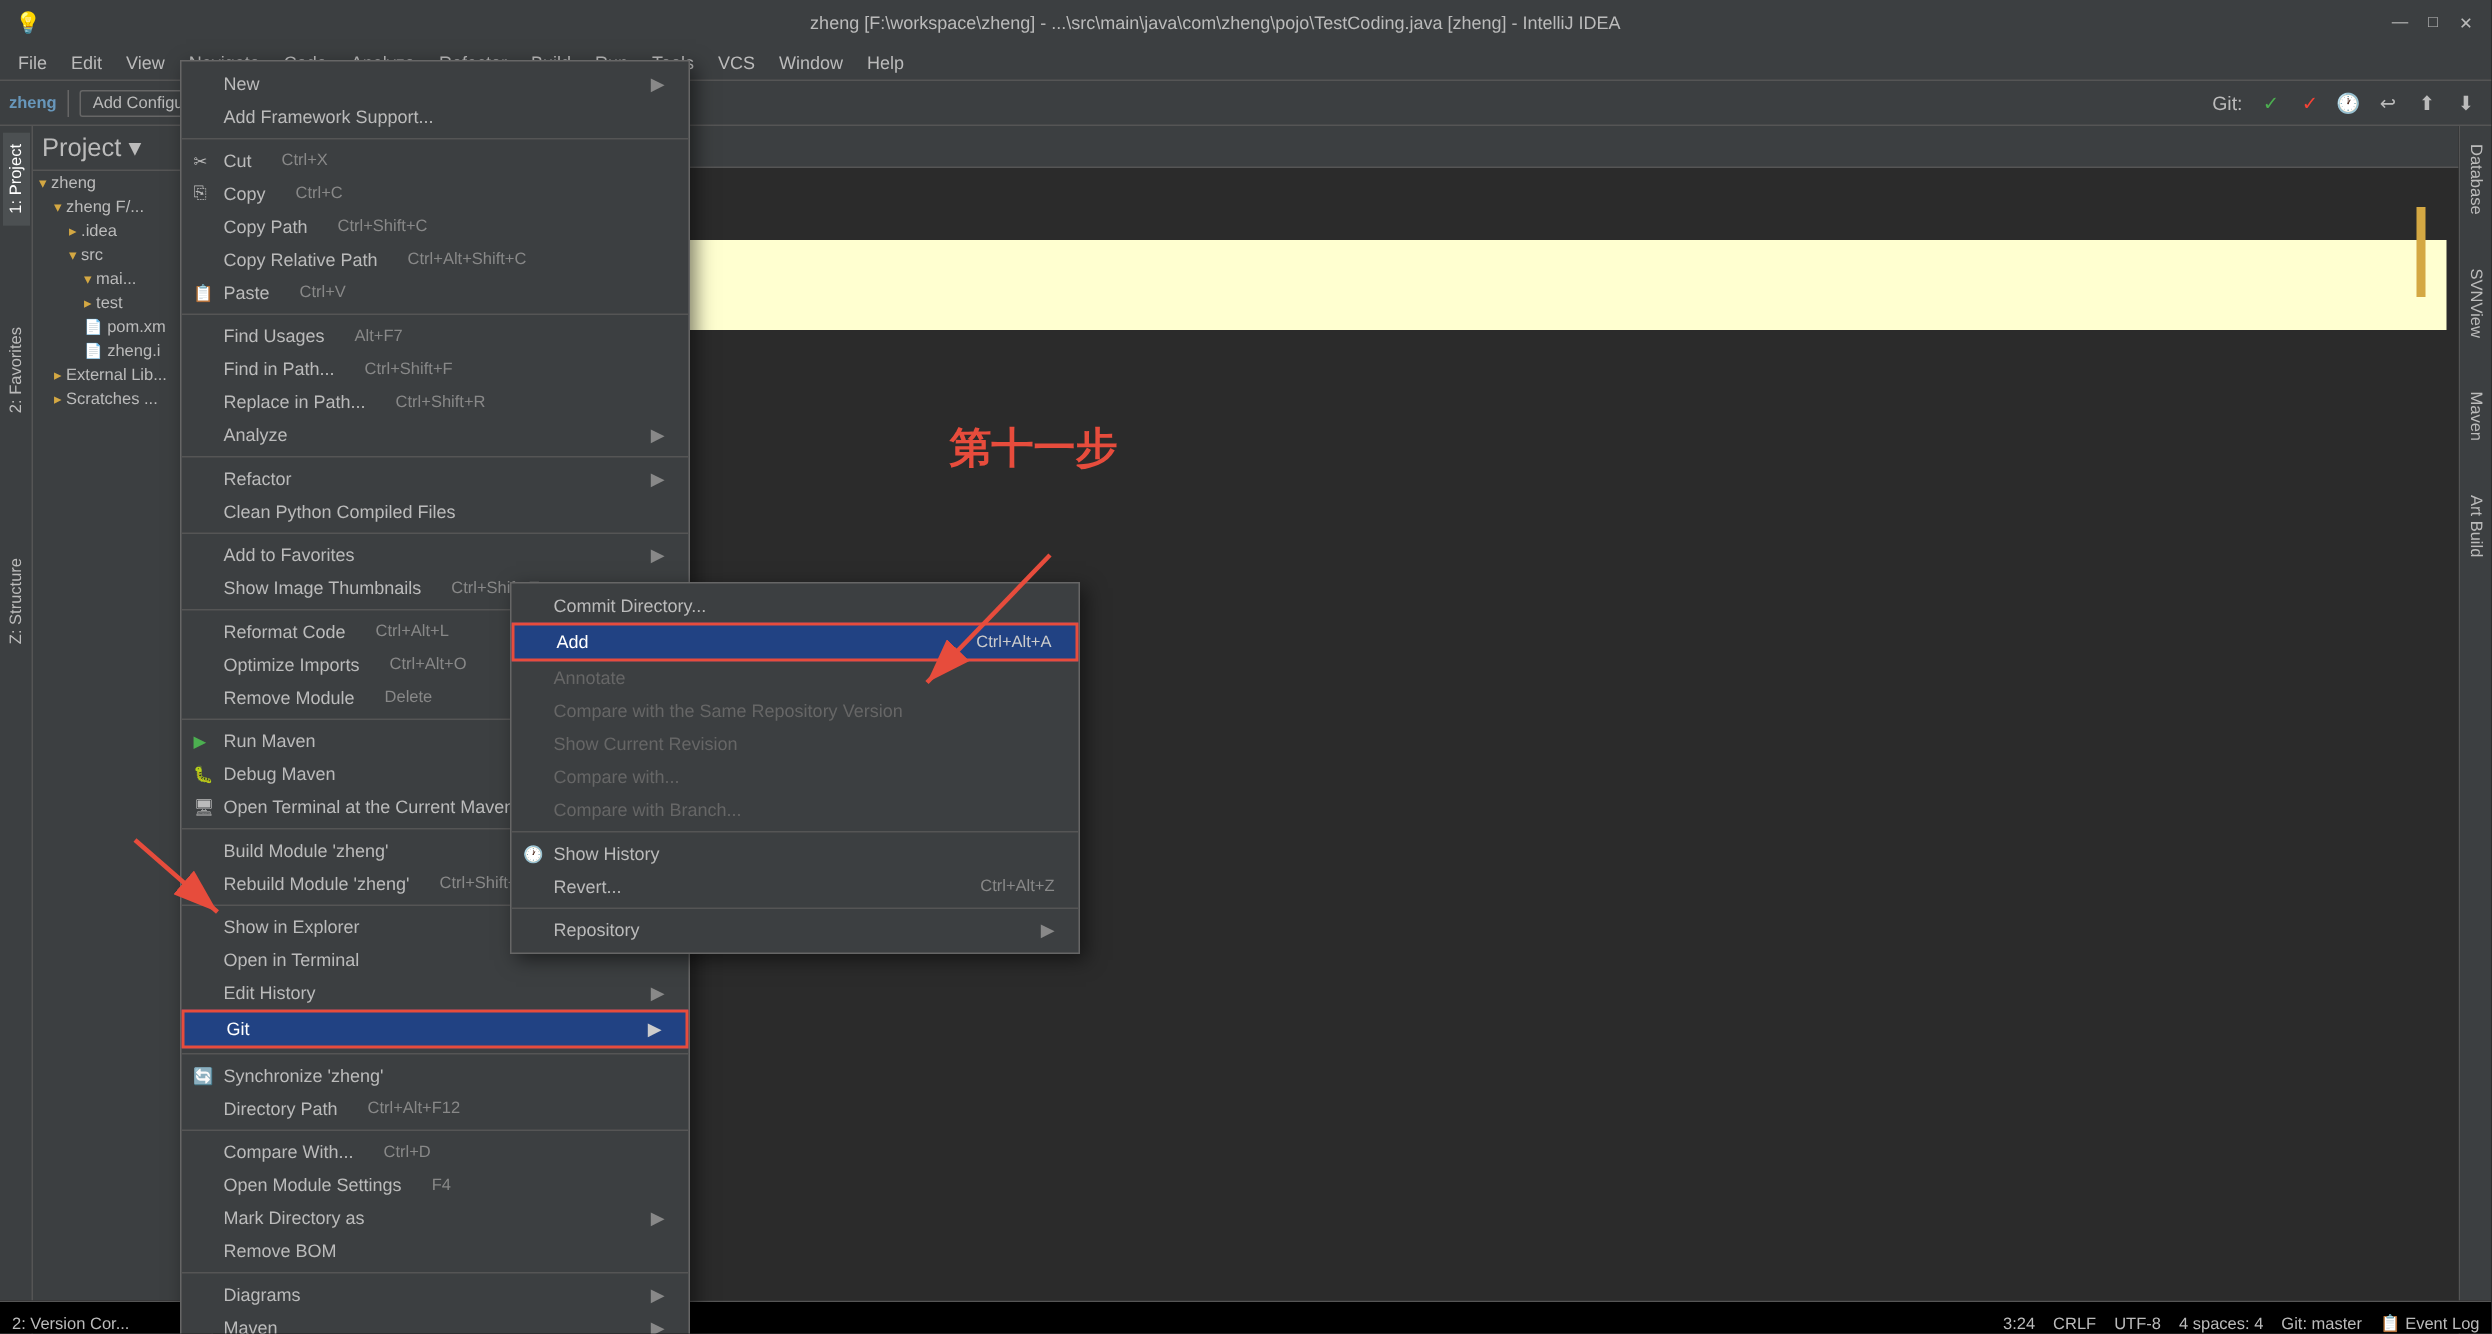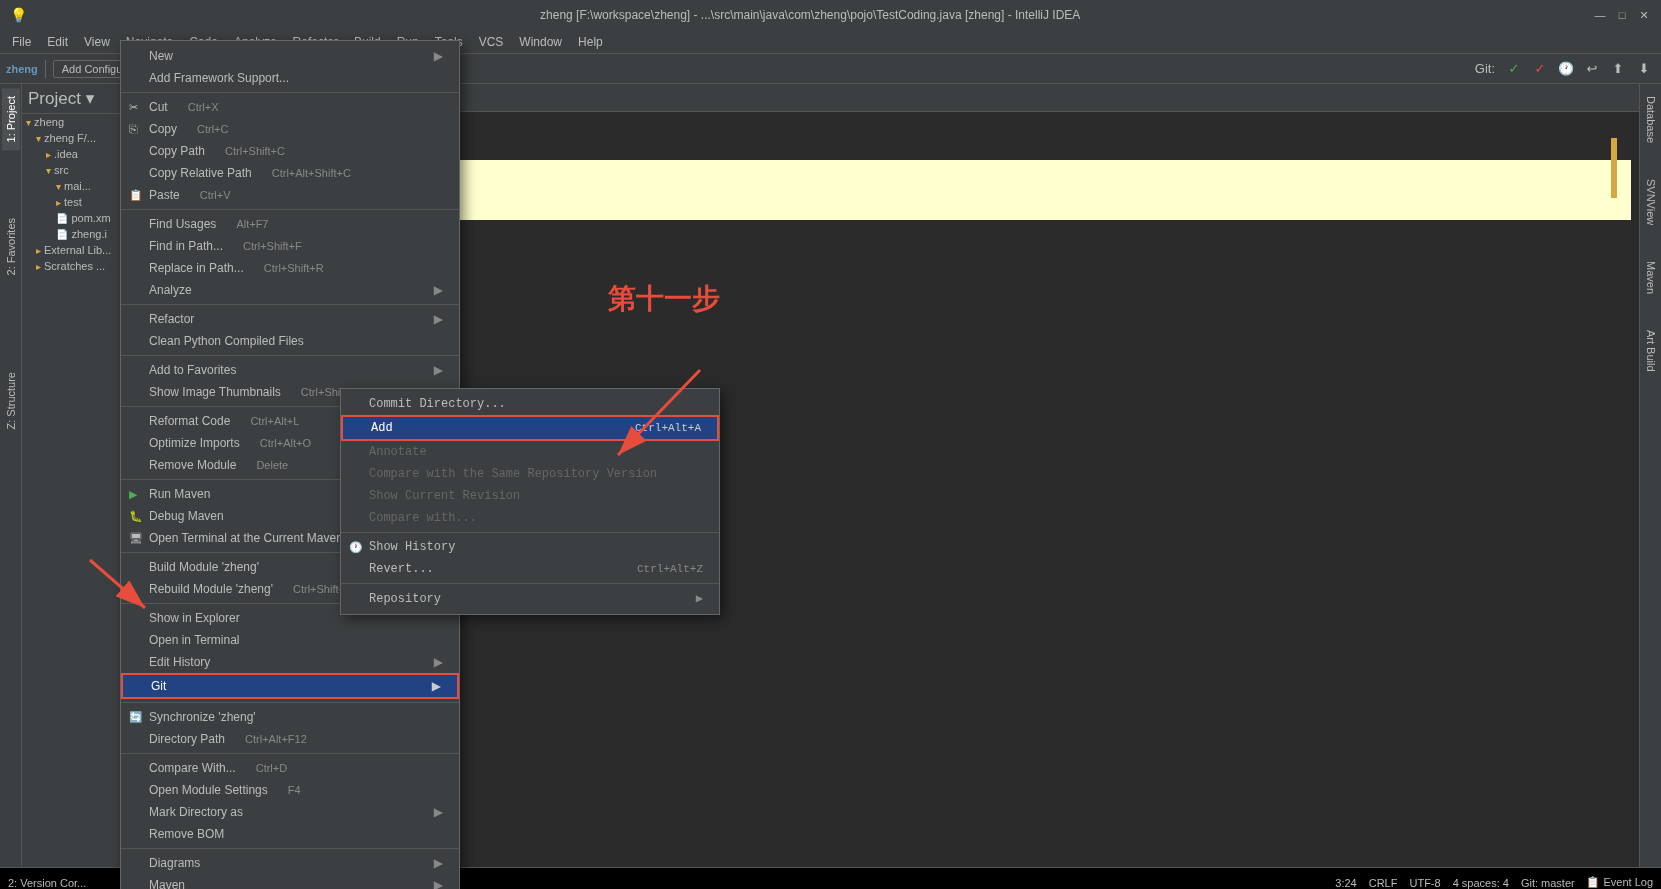--- a/index.html
+++ b/index.html
@@ -273,21 +273,20 @@
     }
     .submenu-item {
       padding: 4px 16px 4px 28px;
       font-size: 12px;
       color: #bbbbbb;
       cursor: pointer;
       display: flex;
       align-items: center;
       justify-content: space-between;
       position: relative;
-      font-family: Liberation Mono, monospace;
     }
     .submenu-item.highlighted { background: #214283; color: #fff; border: 2px solid #e74c3c; }
     .submenu-item.disabled { color: #666; }
     .submenu-separator { height: 1px; background: #555; margin: 3px 0; }
     .submenu-item .shortcut { color: #888; font-size: 11px; }
     .submenu-item.highlighted .shortcut { color: #ccc; }
     .submenu-item .arrow { color: #888; }
 
     
     .annotation-layer {
@@ -598,39 +597,40 @@
 <div class="submenu">
   <div class="submenu-item">Commit Directory...</div>
   <div class="submenu-item highlighted" style="border:2px solid #e74c3c;background:#214283;color:#fff;">
     <span>Add</span>
       <span class="shortcut" style="color:#ccc;">Ctrl+Alt+A</span>
   </div>
   <div class="submenu-item disabled">Annotate</div>
   <div class="submenu-item disabled">Compare with the Same Repository Version</div>
   <div class="submenu-item disabled">Show Current Revision</div>
   <div class="submenu-item disabled">Compare with...</div>
+  <div class="submenu-item disabled">Compare with Branch...</div>
   <div class="submenu-separator" style="height:1px;background:#555;margin:3px 0;"></div>
   <div class="submenu-item">
     <span style="position:absolute;left:8px;font-size:11px;">🕐</span>
     <span>Show History</span>
   </div>
   <div class="submenu-item">
       <span>Revert...</span>
       <span class="shortcut">Ctrl+Alt+Z</span>
     </div>
   <div class="submenu-separator" style="height:1px;background:#555;margin:3px 0;"></div>
   <div class="submenu-item">
       <span>Repository</span>
       <span class="arrow" style="margin-left:auto;">▶</span>
     </div>
 </div>
 
 <div class="annotation-layer">
 
-  <div class="annotation-text" style="left:608px;top:280px;">第十一步</div>
+  <div class="annotation-text" style="left:633px;top:280px;">第十一步</div>
 
   <svg style="position:absolute;top:0;left:0;width:100%;height:100%;pointer-events:none;">
 
     <line x1="700" y1="370" x2="618" y2="455" stroke="#e74c3c" stroke-width="3" marker-end="url(#arrow1)"></line>
     <defs>
       <marker id="arrow1" markerWidth="10" markerHeight="7" refX="10" refY="3.5" orient="auto">
         <polygon points="0 0, 10 3.5, 0 7" fill="#e74c3c"></polygon>
       </marker>
     </defs>
 

